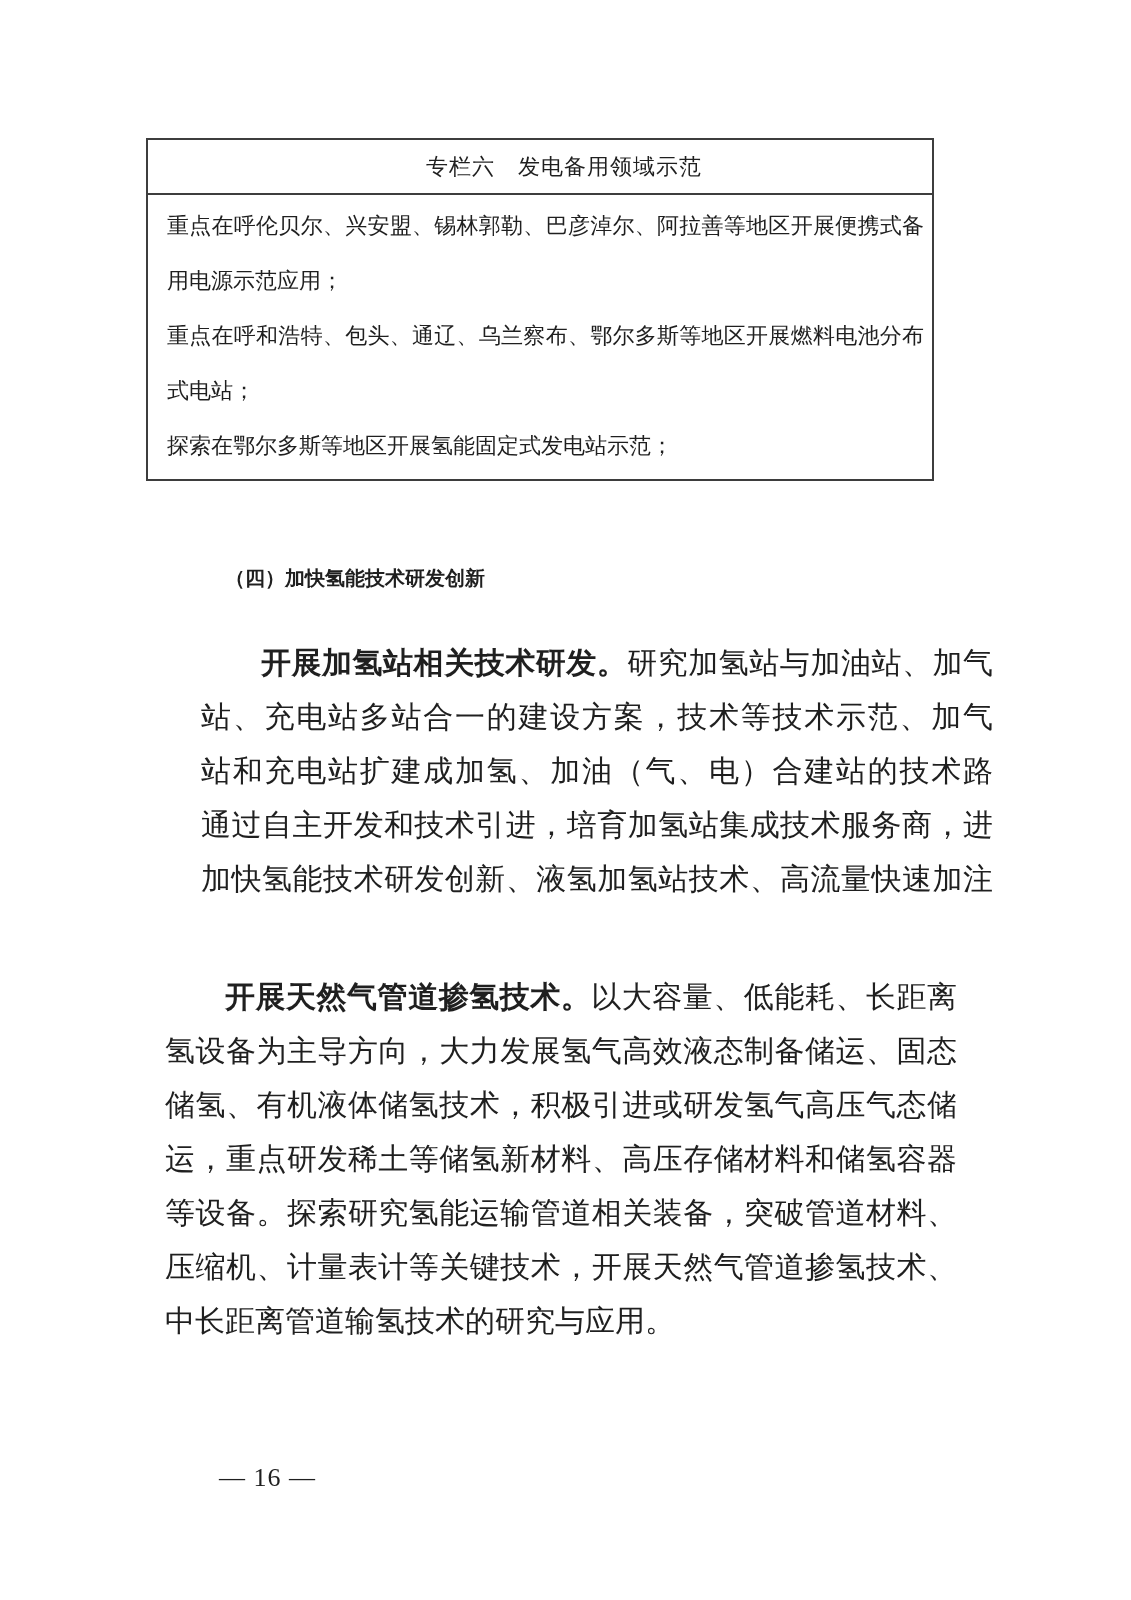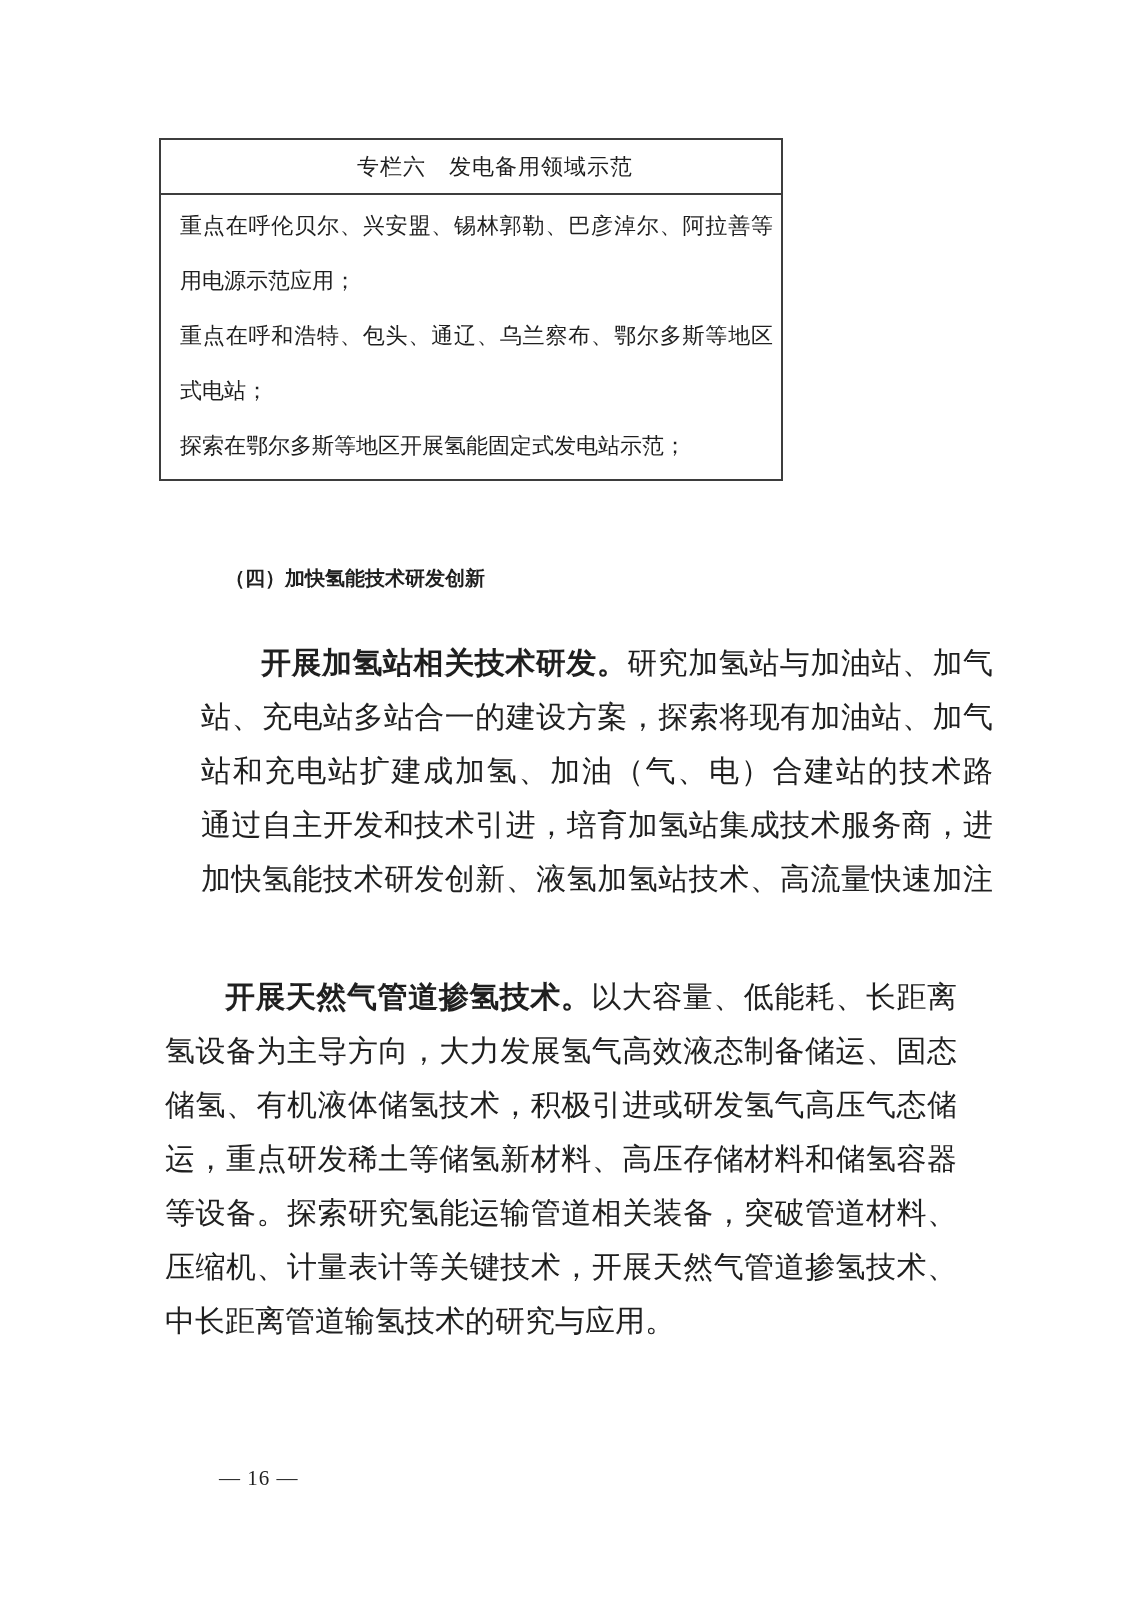--- a/index.html
+++ b/index.html
@@ -9,23 +9,23 @@
     position: relative;
     background: #ffffff;
     color: #1f1f1f;
     font-family: "Liberation Serif", "DejaVu Serif", serif;
     overflow: hidden;
   }
 
   
   .callout {
     position: absolute;
-    left: 159px;
+    left: 146px;
     top: 138px;
-    width: 624px;
+    width: 788px;
     box-sizing: border-box;
     border: 2px solid #3d3d3d;
     background: #ffffff;
   }
   .callout-title {
     height: 53px;
     line-height: 53px;
     border-bottom: 2px solid #3d3d3d;
     text-align: center;
     padding-left: 48px;      
@@ -84,21 +84,21 @@
   .indent { text-indent: 60px; }
   .lead { font-weight: 700; }
 
   
   .pagenum {
     position: absolute;
     left: 219px;
     top: 1462px;
     height: 32px;
     line-height: 32px;
-    font-size: 21px;
+    font-size: 26px;
     letter-spacing: 1px;
   }
 </style>
 </head>
 <body>
 
 <section class="callout">
   <div class="callout-title">专栏六　发电备用领域示范</div>
   <div class="callout-body">
     <div class="bline j">重点在呼伦贝尔、兴安盟、锡林郭勒、巴彦淖尔、阿拉善等地区开展便携式备</div>
@@ -106,21 +106,21 @@
     <div class="bline j">重点在呼和浩特、包头、通辽、乌兰察布、鄂尔多斯等地区开展燃料电池分布</div>
     <div class="bline">式电站；</div>
     <div class="bline">探索在鄂尔多斯等地区开展氢能固定式发电站示范；</div>
   </div>
 </section>
 
 <h2 class="heading">（四）加快氢能技术研发创新</h2>
 
 <div class="para p1">
   <div class="pline j indent"><span class="lead">开展加氢站相关技术研发。</span><span>研究加氢站与加油站、加气</span></div>
-  <div class="pline j">站、充电站多站合一的建设方案，探索将现有加油站、加气</div>
+  <div class="pline j">站、充电站多站合一的建设方案，技术等技术示范、加气</div>
   <div class="pline j">站和充电站扩建成加氢、加油（气、电）合建站的技术路径。</div>
   <div class="pline j">通过自主开发和技术引进，培育加氢站集成技术服务商，进</div>
   <div class="pline j">加快氢能技术研发创新、液氢加氢站技术、高流量快速加注</div>
 </div>
 
 <div class="para p2">
   <div class="pline j indent"><span class="lead">开展天然气管道掺氢技术。</span><span>以大容量、低能耗、长距离储</span></div>
   <div class="pline j">氢设备为主导方向，大力发展氢气高效液态制备储运、固态</div>
   <div class="pline j">储氢、有机液体储氢技术，积极引进或研发氢气高压气态储</div>
   <div class="pline j">运，重点研发稀土等储氢新材料、高压存储材料和储氢容器</div>

